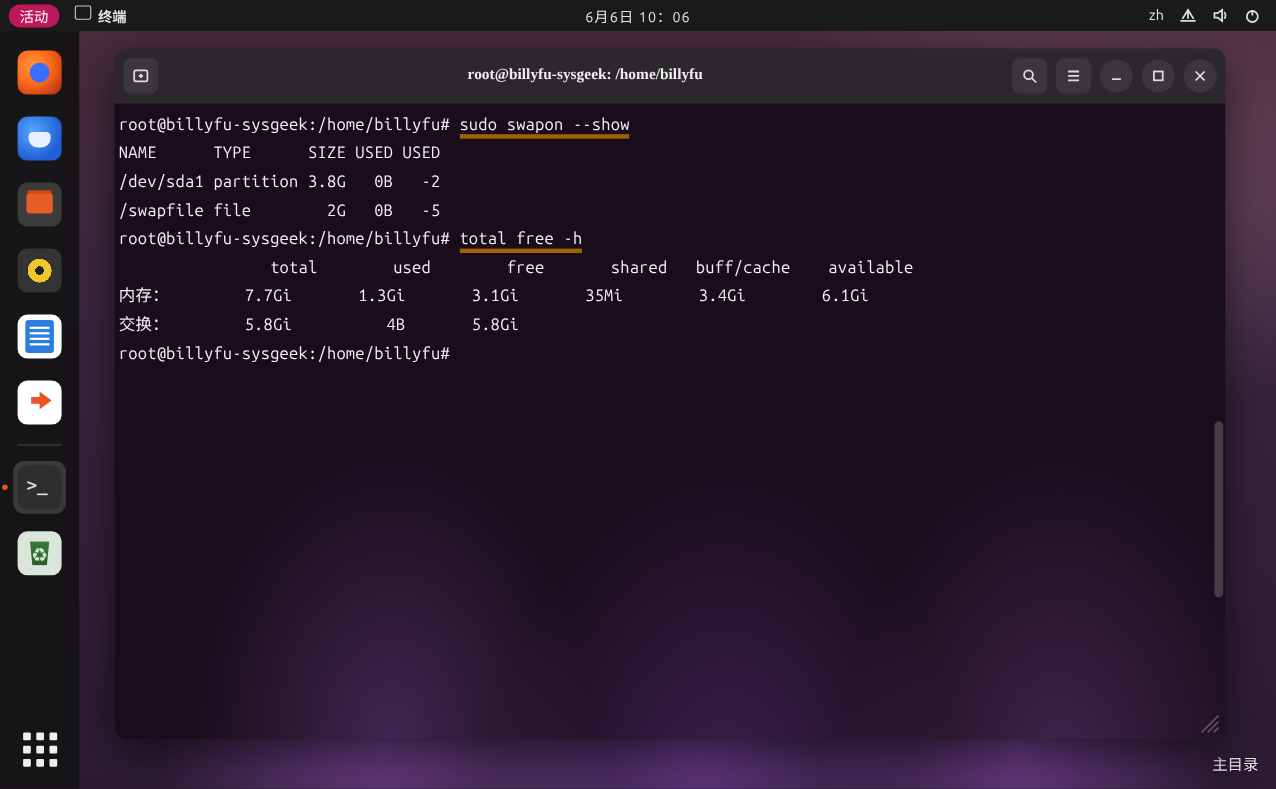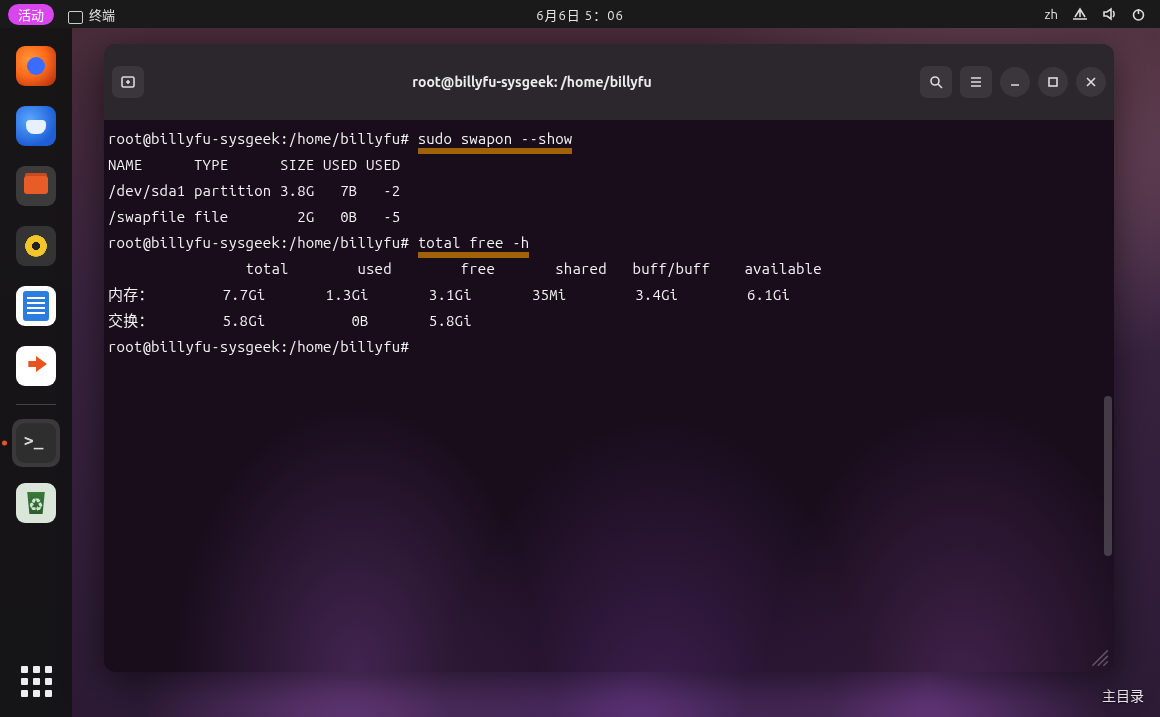--- a/index.html
+++ b/index.html
@@ -17,31 +17,32 @@
   top: 0; left: 0; right: 0;
   height: 28px;
   background: #1a1a1a;
   color: #e6e6e6;
   display: flex;
   align-items: center;
   font-size: 13px;
   z-index: 100;
 }
 #activities {
-  background: #d946ef;
+  background: #be185d;
   border-radius: 12px;
   padding: 1px 10px;
   margin-left: 8px;
   color: #fff;
 }
 #panel-app {
   display: flex;
-  align-items: flex-end;
+  align-items: flex-start;
   gap: 6px;
   margin-left: 14px;
+  font-weight: bold;
 }
 #panel-app .sq { width:13px; height:11px; border:1.5px solid #ccc; border-radius:2px; display:inline-block; }
 #panel-clock {
   position: absolute;
   left: 50%;
   transform: translateX(-50%);
   letter-spacing: 1px;
 }
 #panel-right {
   margin-left: auto;
@@ -160,22 +161,23 @@
   overflow: hidden;
   z-index: 60;
   display: flex;
   flex-direction: column;
 }
 #term-titlebar {
   display: flex;
   align-items: center;
   height: 44px;
   background: #2b272c;
-  padding: 16px 8px;
+  padding: 3px 8px;
   gap: 8px;
+  font-family: Liberation Serif, serif;
 }
 .tb-btn {
   width: 32px; height: 32px;
   border-radius: 7px;
   background: #3a363b;
   display: flex;
   align-items: center;
   justify-content: center;
   color: #ddd;
 }
@@ -207,21 +209,21 @@
   position: relative;
   z-index: 1;
   font-family: "Ubuntu Mono","DejaVu Sans Mono","Noto Sans Mono CJK SC",monospace;
   font-size: 15px;
   line-height: 26px;
   color: #f2f2f2;
   white-space: pre;
   letter-spacing: 0.2px;
 }
 .hl {
-  border-bottom: 6px solid #a16207;
+  border-bottom: 4px solid #a16207;
   padding-bottom: 1px;
 }
 #term-scrollbar {
   position: absolute;
   right: 2px;
   top: 50%;
   width: 8px;
   height: 160px;
   border-radius: 4px;
   background: rgba(200,200,200,0.25);
@@ -240,21 +242,21 @@
 </style>
 </head>
 <body>
 
 <div id="top-panel">
   <div id="activities">活动</div>
   <div id="panel-app">
     <span class="sq"></span>
     <span>终端</span>
   </div>
-  <div id="panel-clock">6月6日 5：06</div>
+  <div id="panel-clock">6月6日 10：06</div>
   <div id="panel-right">
     <span>zh</span>
     <svg width="16" height="14">
         <path class="sv" d="M8 2v8M3 10l5-8 5 8M1 12h14"></path>
       </svg>
     <svg width="15" height="14">
         <path class="sv" d="M2 5v4h3l4 3V2L5 5zM11 4c1.5 1.5 1.5 4.5 0 6"></path>
       </svg>
     <svg width="15" height="15">
         <circle class="sv" cx="7.5" cy="8" r="5"></circle>
@@ -340,25 +342,25 @@
       <svg width="14" height="14">
           <path class="sv" d="M3 3l8 8M11 3l-8 8"></path>
         </svg>
     </div>
   </div>
 
   <div id="term-body">
     <div id="term-bg"></div>
     <div id="term-text"><span>root@billyfu-sysgeek:/home/billyfu#</span> <span class="hl">sudo swapon --show</span>
 <span>NAME      TYPE      SIZE USED USED</span>
-<span>/dev/sda1 partition 3.8G   7B   -2</span>
+<span>/dev/sda1 partition 3.8G   0B   -2</span>
 <span>/swapfile file        2G   0B   -5</span>
 <span>root@billyfu-sysgeek:/home/billyfu#</span> <span class="hl">total free -h</span>
-<span>                total        used        free       shared   buff/buff    available</span>
+<span>                total        used        free       shared   buff/cache    available</span>
 <span>内存：        7.7Gi       1.3Gi       3.1Gi       35Mi        3.4Gi        6.1Gi</span>
-<span>交换：        5.8Gi          0B       5.8Gi</span>
+<span>交换：        5.8Gi          4B       5.8Gi</span>
 <span>root@billyfu-sysgeek:/home/billyfu#</span> </div>
     <div id="term-scrollbar"></div>
     <svg id="term-resize" viewBox="0 0 20 20">
         <path d="M4 18L18 4M9 18l9-9M14 18l4-4" stroke="#ccc" stroke-width="1.4" fill="none"></path>
       </svg>
   </div>
 </div>
 
 </body></html>

